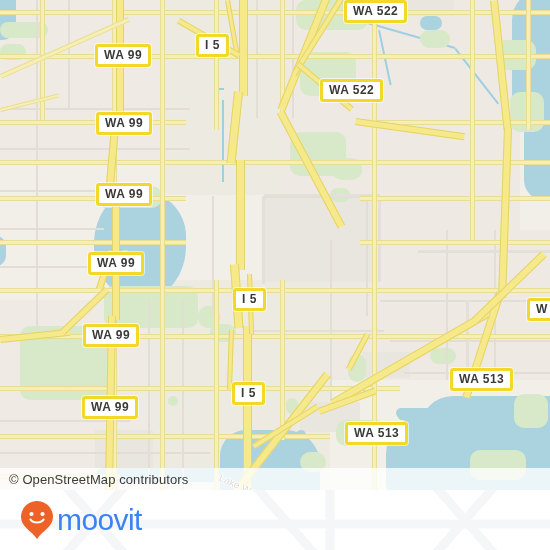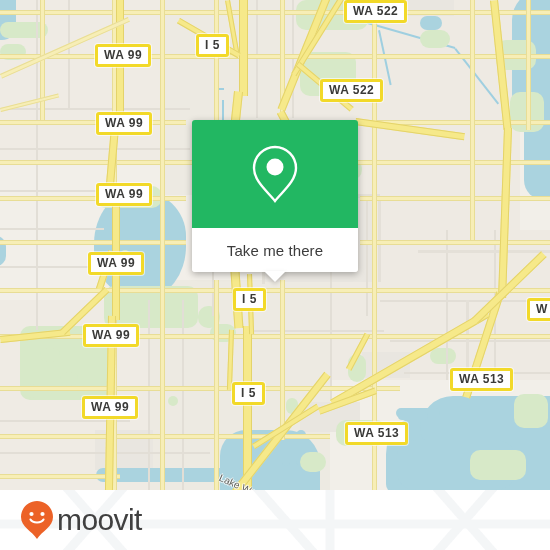--- a/index.html
+++ b/index.html
@@ -237,21 +237,21 @@
   .brand {
     position: relative;
     display: flex;
     align-items: center;
     z-index: 2;
     margin-right: 4px;
   }
   .brand-mark { display: block; margin-right: 3px; }
   .brand-name {
     font-size: 30px;
-    color: #404040;
+    color: #3b82f6;
     letter-spacing: -0.6px;
     line-height: 30px;
     font-weight: normal;
   }
 </style>
 </head>
 <body>
 
 <div id="app">
 
@@ -440,33 +440,24 @@
           <div class="shield" style="left: 82px; top: 396px;">WA 99</div>
           <div class="shield" style="left: 345px; top: 422px;">WA 513</div>
         </div>
 
       <div id="street-label-layer">
           <div class="street-label" style="left: 222px; top: 472px; transform: rotate(24deg); transform-origin: 0px 0px;">Lake Washington Sh</div>
         </div>
 
     </div>
 
-    <div class="popup">
-      <div class="popup-head">
-        <svg class="popup-pin" width="52" height="62" viewBox="0 0 52 62">
-          <path d="M26 4 C14.4 4 5 13.4 5 25 C5 38 18 48 26 58 C34 48 47 38 47 25 C47 13.4 37.6 4 26 4 Z" fill="none" stroke="#ffffff" stroke-width="2.4"></path>
-          <circle cx="26" cy="24" r="8.5" fill="#ffffff"></circle>
-        </svg>
-      </div>
-      <div class="popup-body">
-        <span class="popup-cta">Take me there</span>
-        <span class="popup-tail"></span>
-      </div>
+
+    <div class="attribution">
+      <span class="attribution-text">© OpenStreetMap contributors</span>
     </div>
-
   </div>
 
   <div class="footer">
     <svg class="footer-watermark" viewBox="0 0 550 60" preserveAspectRatio="none">
       <g stroke="#eceff2" stroke-width="9" fill="none">
         <path d="M60 -10 L130 70"></path>
         <path d="M130 -10 L60 70"></path>
         <path d="M250 -10 L320 70"></path>
         <path d="M430 -10 L500 70"></path>
         <path d="M500 -10 L430 70"></path>

